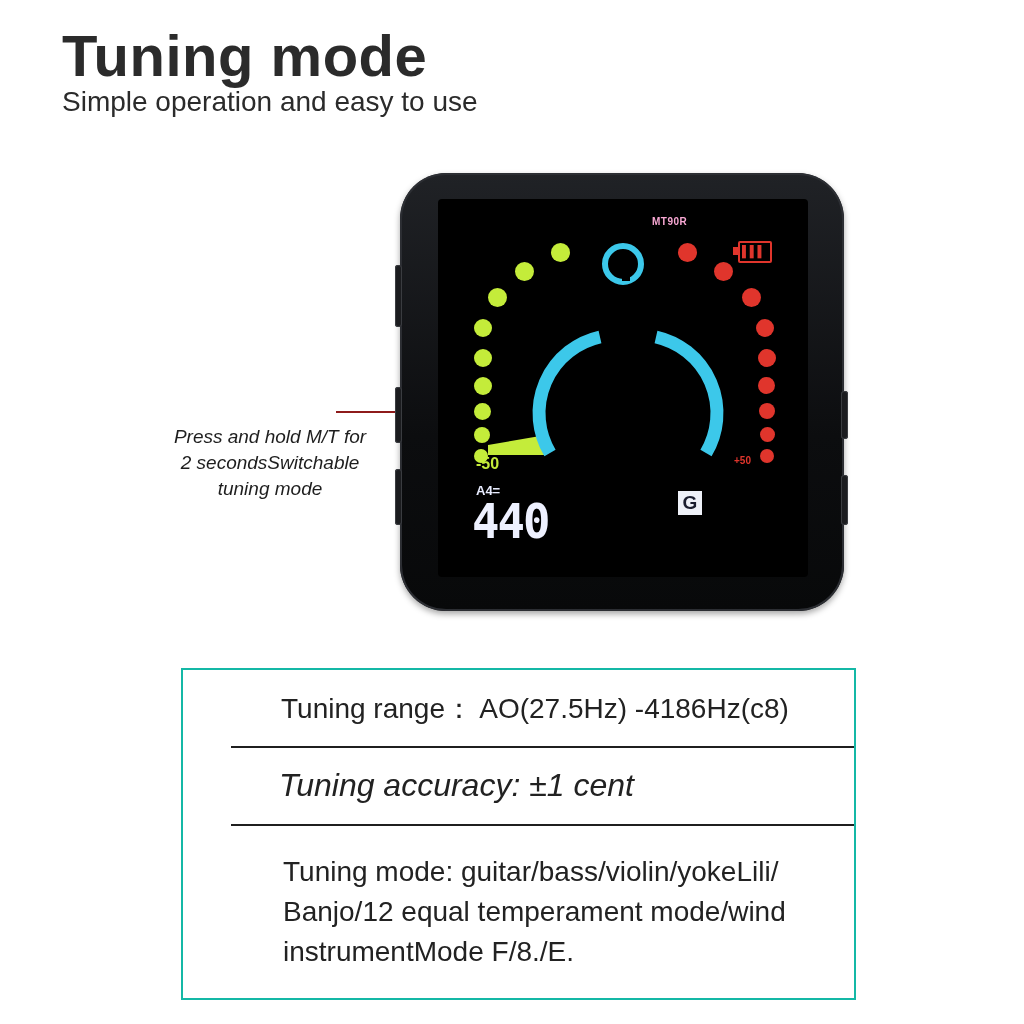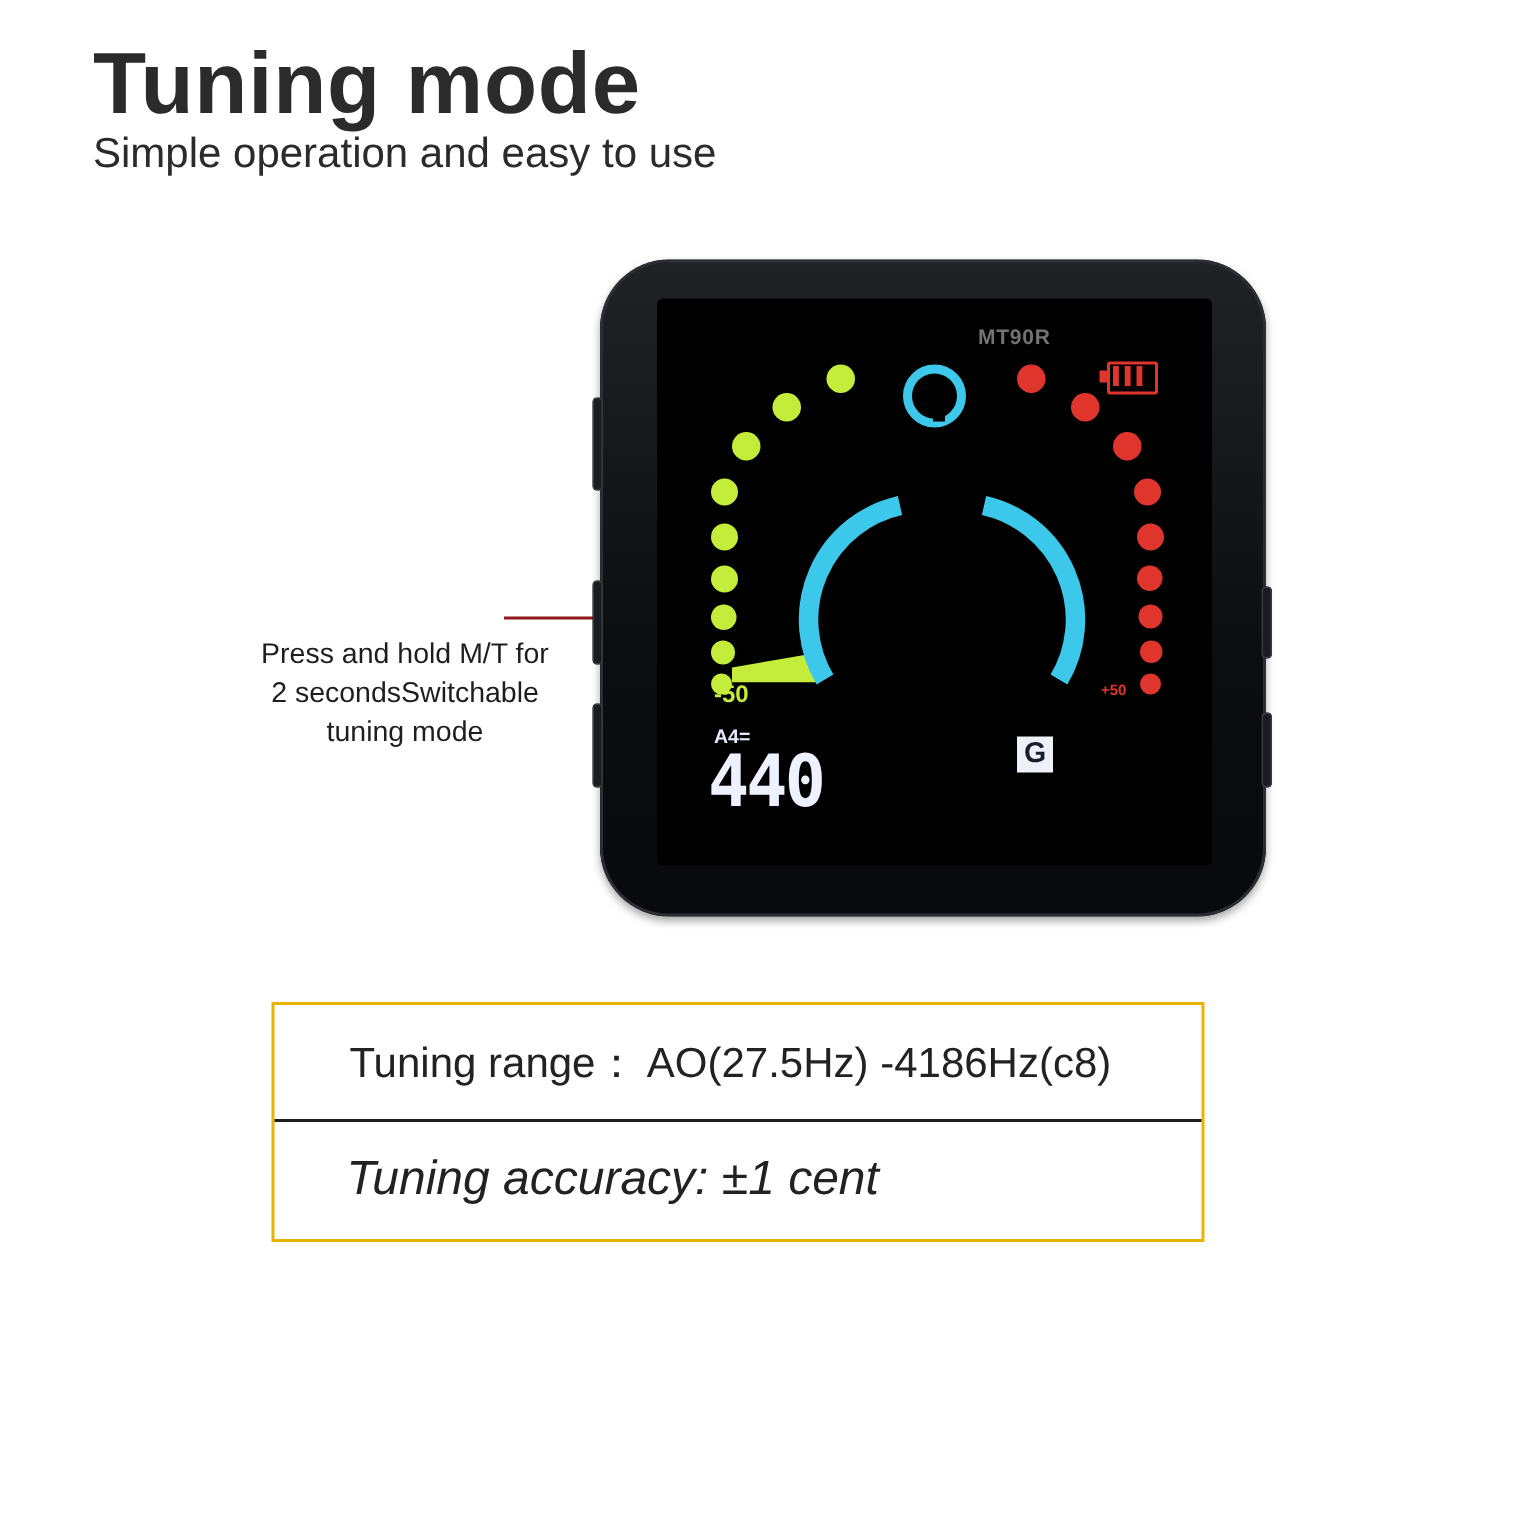--- a/index.html
+++ b/index.html
@@ -1,46 +1,46 @@
 <!DOCTYPE html>
 <html><head>
 <meta charset="utf-8">
 <style>
   html, body { margin:0; padding:0; }
   body { width:1024px; height:1024px; background:#ffffff; position:relative; overflow:hidden;
          font-family:"Liberation Sans", sans-serif; color:#262626; }
   .title { position:absolute; left:62px; top:22px; font-size:58px; font-weight:bold; color:#2b2b2b; letter-spacing:0.5px; }
   .subtitle { position:absolute; left:62px; top:86px; font-size:28px; color:#2b2b2b; }
 
-  .callout { position:absolute; left:140px; top:424px; width:260px; text-align:center; font-size:19px; line-height:26px; color:#1e1e1e; }
+  .callout { position:absolute; left:140px; top:424px; width:260px; text-align:center; font-size:19px; line-height:26px; color:#1e1e1e;font-style:italic; }
   .callout-line { position:absolute; left:336px; top:411px; width:66px; height:2px; background:#8e1b1b; }
 
   .device { position:absolute; left:400px; top:173px; width:444px; height:438px; border-radius:46px;
             background:linear-gradient(180deg,#202226 0%,#0c0d0f 60%,#08090a 100%);
             box-shadow: inset 0 0 0 2px #2c2e33, 0 3px 6px rgba(0,0,0,0.35); }
   .side-btn { position:absolute; width:7px; border-radius:3px; background:#1b1c1f; box-shadow: inset 0 0 0 1px #3a3c40; }
   .screen { position:absolute; left:38px; top:26px; width:370px; height:378px; background:#000; border-radius:4px; overflow:hidden; }
-  .model { position:absolute; left:214px; top:17px; font-size:14px; font-weight:bold; color:#737373; letter-spacing:0.5px; }
+  .model { position:absolute; left:214px; top:17px; font-size:10px; font-weight:bold; color:#f9a8d4; letter-spacing:0.5px; }
   .dot { position:absolute; width:18px; height:18px; border-radius:50%; }
   .g { background:#c4ec3a; }
   .r { background:#e0352c; }
   .ring { position:absolute; left:164px; top:44px; width:30px; height:30px; border:6px solid #3cc8ea; border-radius:50%; }
   .ring-gap { position:absolute; left:184px; top:74px; width:8px; height:8px; background:#000; }
   .lbl-side { position:absolute; color:#c9ccd3; font-weight:bold; transform:rotate(-90deg); transform-origin:left top; white-space:nowrap; }
   .minus50 { position:absolute; left:38px; top:256px; font-size:16px; font-weight:bold; color:#c4ec3a;text-align:center; }
   .plus50 { position:absolute; left:296px; top:256px; font-size:10px; font-weight:bold; color:#e0352c; }
   .a4 { position:absolute; left:38px; top:284px; font-size:13px; font-weight:bold; color:#e8ecff; }
   .freq { position:absolute; left:34px; top:294px; font-family:"DejaVu Sans Mono", monospace; font-size:48px; font-weight:bold; color:#eef1ff; letter-spacing:-2px; transform:scaleX(0.95); transform-origin:left; }
   .note { position:absolute; left:240px; top:292px; width:24px; height:24px; background:#eef1f8; color:#1a1d2e; font-weight:bold; font-size:19px; text-align:center; line-height:24px; }
   .battery { position:absolute; left:300px; top:42px; width:30px; height:18px; border:2px solid #e0352c; border-radius:2px; }
   .battery-tip { position:absolute; left:295px; top:48px; width:5px; height:8px; background:#e0352c; }
   .battery-bars { position:absolute; left:304px; top:46px; font-size:11px; color:#e0352c; font-weight:bold; letter-spacing:0px; }
   .arrow { position:absolute; color:#a9b0c0; font-size:22px; }
 
-  .spec-table { position:absolute; left:181px; top:668px; width:622px; border:2px solid #eab308; box-sizing:border-box; }
+  .spec-table { position:absolute; left:181px; top:668px; width:675px; border:2px solid #14b8a6; box-sizing:border-box;padding-left:48px; }
   .spec-row { border-bottom:2px solid #1f1f1f; box-sizing:border-box; color:#222; }
   .spec-row:last-child { border-bottom:none; }
   .row1 { height:78px; font-size:28px; padding-left:50px; line-height:78px; }
   .row2 { height:78px; font-size:32px; padding-left:48px; line-height:74px;font-style:italic; }
   .row3 { height:172px; font-size:28px; padding-left:52px; padding-top:26px; line-height:40px; }
 </style>
 </head>
 <body>
 
 <div class="title">Tuning mode</div>
@@ -116,13 +116,18 @@
   </div>
 </div>
 
 <div class="spec-table">
   <div class="spec-row row1">
     <span>Tuning range： AO(27.5Hz) -4186Hz(c8)</span>
   </div>
   <div class="spec-row row2">
     <span>Tuning accuracy: ±1 cent</span>
   </div>
+  <div class="spec-row row3">
+    <div>Tuning mode: guitar/bass/violin/yokeLili/</div>
+    <div>Banjo/12 equal temperament mode/wind</div>
+    <div>instrumentMode F/8./E.</div>
+  </div>
 </div>
 
 </body></html>

